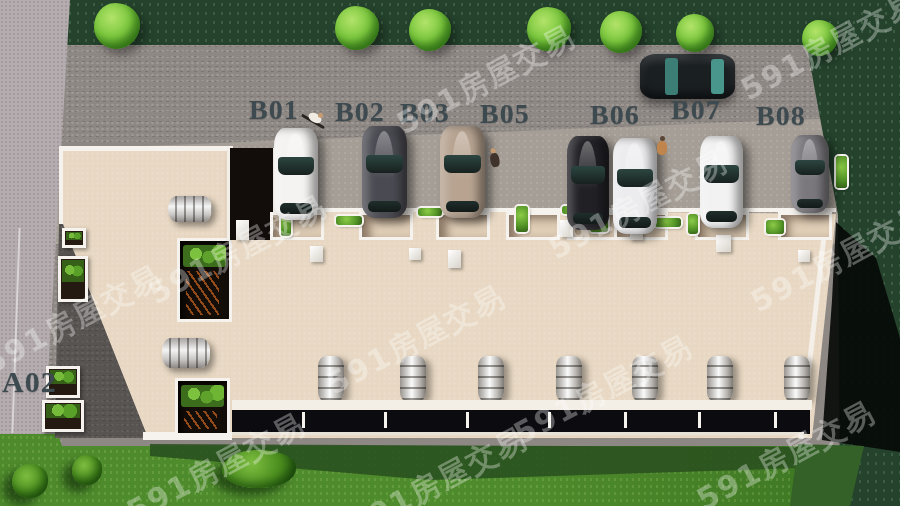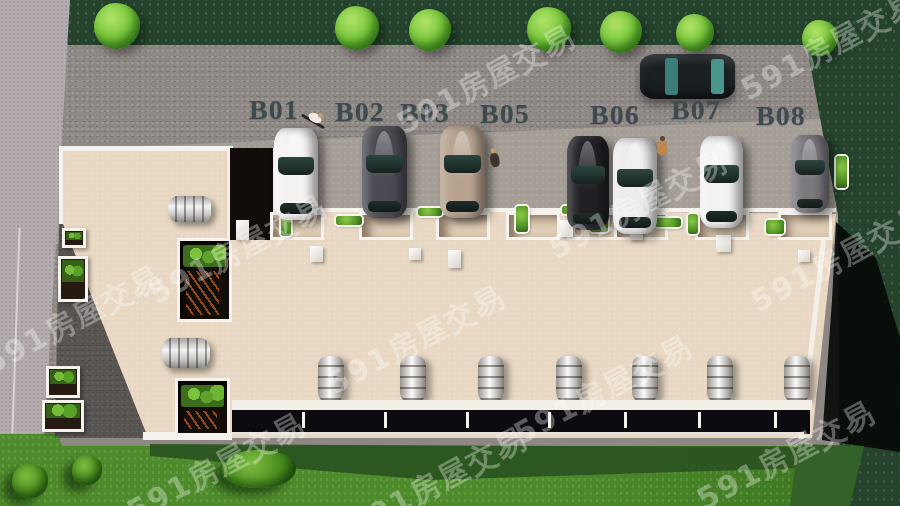--- a/index.html
+++ b/index.html
@@ -246,20 +246,21 @@
   <div class="bush" style="left:72px;top:455px;width:30px;height:30px"></div>
   <div class="bush" style="left:222px;top:450px;width:74px;height:38px"></div>
 
   <div class="plabel" style="left:249px;top:94px">B01</div>
   <div class="plabel" style="left:335px;top:96px">B02</div>
   <div class="plabel" style="left:400px;top:97px">B03</div>
   <div class="plabel" style="left:480px;top:98px">B05</div>
   <div class="plabel" style="left:590px;top:99px">B06</div>
   <div class="plabel" style="left:671px;top:94px">B07</div>
   <div class="plabel" style="left:756px;top:100px">B08</div>
+  <div class="plabel ulabel" style="left:2px;top:365px">A02</div>
 
   <div class="wm" style="left:388px;top:60px">591房屋交易</div>
   <div class="wm" style="left:732px;top:26px">591房屋交易</div>
   <div class="wm" style="left:140px;top:230px">591房屋交易</div>
   <div class="wm" style="left:540px;top:185px">591房屋交易</div>
   <div class="wm" style="left:742px;top:238px">591房屋交易</div>
   <div class="wm" style="left:-25px;top:300px">591房屋交易</div>
   <div class="wm" style="left:318px;top:320px">591房屋交易</div>
   <div class="wm" style="left:505px;top:370px">591房屋交易</div>
   <div class="wm" style="left:688px;top:436px">591房屋交易</div>

